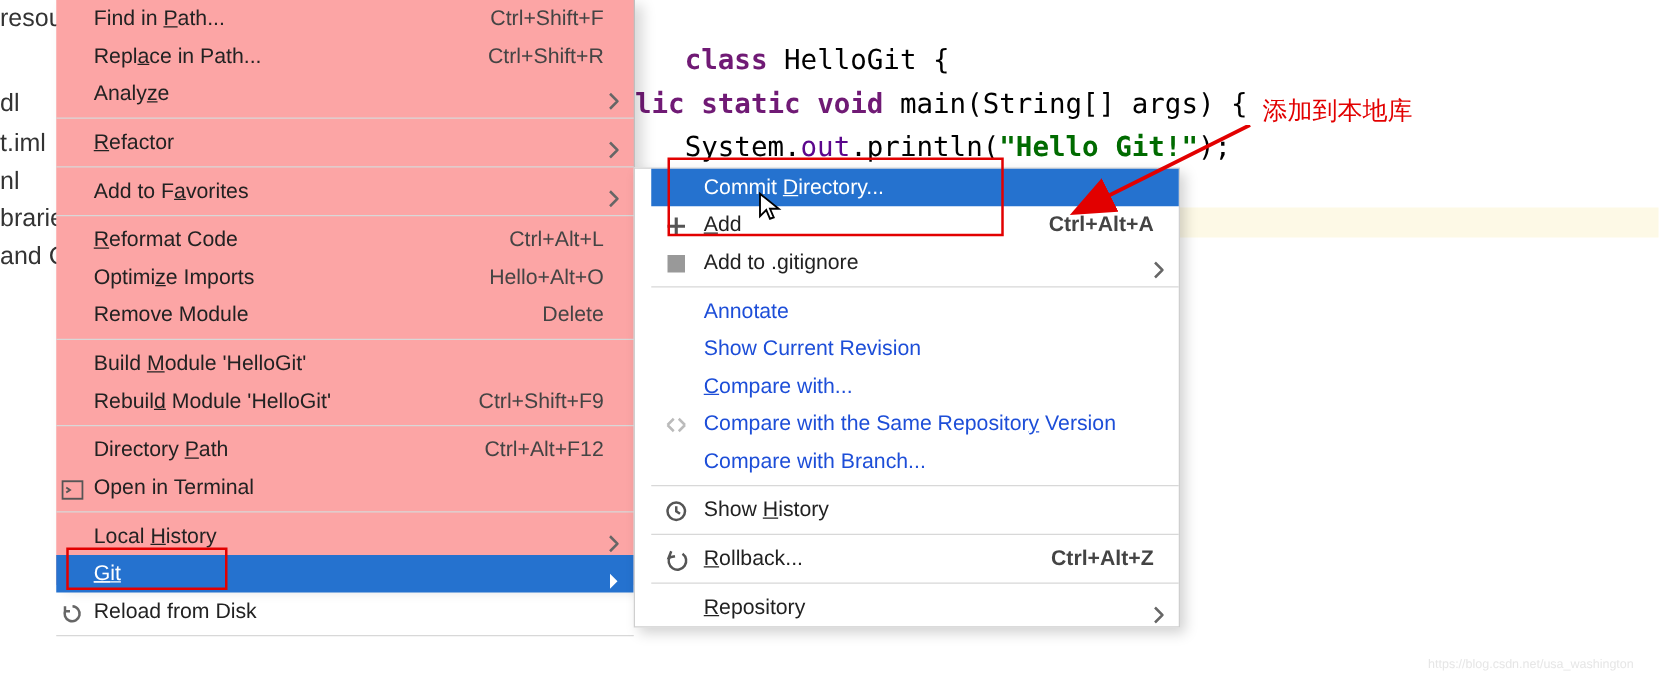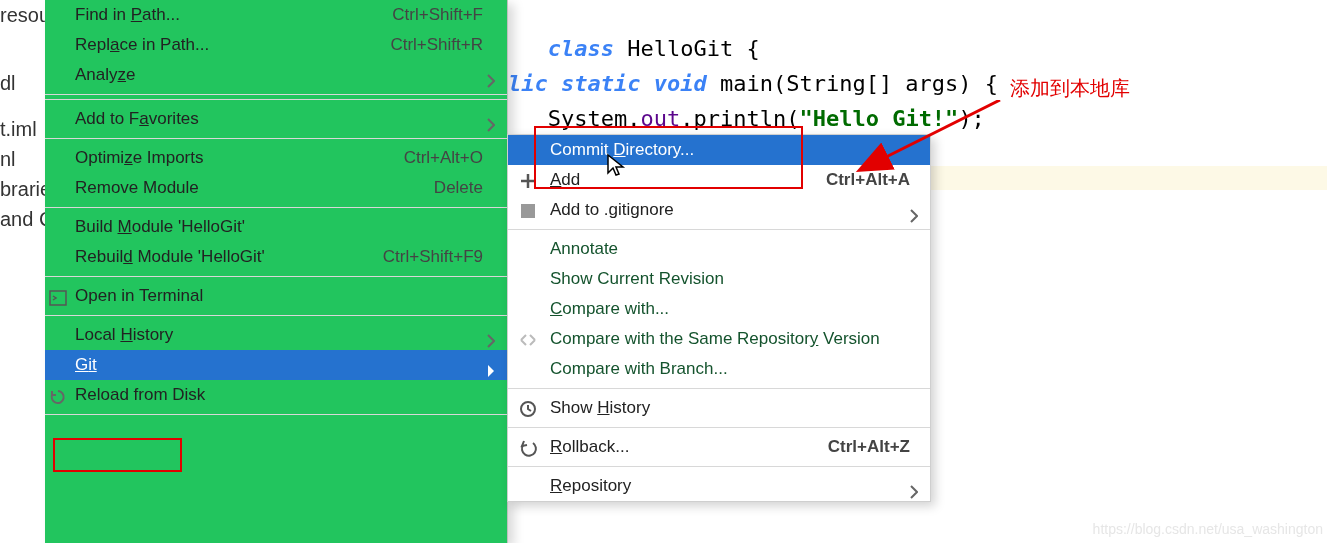--- a/index.html
+++ b/index.html
@@ -26,22 +26,22 @@
     font-size: 20px;
     white-space: nowrap;
   }
   .sidebar .row { height: 30px; line-height: 30px; padding-left: 0; }
   
   .menu {
     position: absolute;
     left: 45px;
     top: 0;
     width: 462px;
-    height: 543px;
-    background: #22c55e;
+    height: 468px;
+    background: #fca5a5;
     border-right: 1px solid #bfbfbf;
     box-shadow: 6px 4px 10px rgba(0,0,0,.15);
   }
   .sep {
     height: 1px;
     margin: 4px 0;
     background: #d8d8d8;
   }
   .mitem {
     position: relative;
@@ -76,30 +76,31 @@
   .und { text-decoration: underline; }
   
   .submenu {
     position: absolute;
     left: 507px;
     top: 134px;
     width: 422px;
     background: #fff;
     border: 1px solid #cfcfcf;
     box-shadow: 4px 4px 10px rgba(0,0,0,.18);
+    padding-left: 13px;
   }
   .smitem {
     position: relative;
     height: 30px;
     line-height: 30px;
     padding-left: 42px;
     color: #222;
     white-space: nowrap;
   }
-  .smitem.dis { color: #14532d; }
+  .smitem.dis { color: #1d4ed8; }
   .smitem.hl { background: #2572cf; color: #fff; }
   .smitem .icon {
     position: absolute;
     left: 10px; top: 6px;
     width: 20px; height: 20px;
   }
   .smitem .short {
     position: absolute;
     right: 20px;
     color: #444;
@@ -155,54 +156,54 @@
   .code {
     position: absolute;
     left: 508px;
     top: -4px;
     font-family: "Consolas","Monaco",monospace;
     font-size: 22px;
     line-height: 35px;
     color: #000;
     white-space: pre;
   }
-  .kw { color: #3b82f6; font-weight: bold; font-style: italic; }
+  .kw { color: #701a75; font-weight: bold; }
   .field { color: #5b068c; }
   .str { color: #006b00; font-weight: bold; }
   .all-yellow-strip {
     position:absolute;
     left:930px; top:166px;
     width:397px; height:24px;
     background:#fdf9e6;
   }
   
   .watermark {
     position: absolute;
-    right: 4px;
+    right: 20px;
     bottom: 6px;
-    font-size: 14px;
+    font-size: 10px;
     color: #e6e6e6;
   }
 </style>
 </head>
 <body>
 
 <div class="whole">
 
   <div class="code">
 <span class="kw">   class</span><span> HelloGit {</span>
 <span class="kw">lic </span><span class="kw">static void </span><span>main(String[] args) {</span>
 <span>   System.</span><span class="field">out</span><span>.println(</span><span class="str">"Hello Git!"</span><span>);</span>
   </div>
   <div class="all-yellow-strip"></div>
 
   <div class="sidebar">
     <div class="row">resou</div>
     <div class="row" style="margin-top:38px">dl</div>
-    <div class="row" style="margin-top:16px">t.iml</div>
+    <div class="row" style="margin-top:2px">t.iml</div>
     <div class="row">nl</div>
     <div class="row">brarie</div>
     <div class="row">and C</div>
   </div>
 
   <div class="menu">
     <div class="mitem">
       <span>Find in <span class="und">P</span>ath...</span>
       <span class="short">Ctrl+Shift+F</span>
     </div>
@@ -210,45 +211,59 @@
       <span>Repl<span class="und">a</span>ce in Path...</span>
       <span class="short">Ctrl+Shift+R</span>
     </div>
     <div class="mitem">
       <span>Analy<span class="und">z</span>e</span>
       <span class="chev"><svg viewBox="0 0 8 14">
             <path d="M1 1 L7 7 L1 13" fill="none" stroke="#666" stroke-width="2"></path>
           </svg></span>
     </div>
     <div class="sep"></div>
+    <div class="mitem">
+      <span><span class="und">R</span>efactor</span>
+      <span class="chev"><svg viewBox="0 0 8 14">
+            <path d="M1 1 L7 7 L1 13" fill="none" stroke="#666" stroke-width="2"></path>
+          </svg></span>
+    </div>
     <div class="sep"></div>
     <div class="mitem">
       <span>Add to F<span class="und">a</span>vorites</span>
       <span class="chev"><svg viewBox="0 0 8 14">
             <path d="M1 1 L7 7 L1 13" fill="none" stroke="#666" stroke-width="2"></path>
           </svg></span>
     </div>
     <div class="sep"></div>
     <div class="mitem">
+      <span><span class="und">R</span>eformat Code</span>
+      <span class="short">Ctrl+Alt+L</span>
+    </div>
+    <div class="mitem">
       <span>Optimi<span class="und">z</span>e Imports</span>
-      <span class="short">Ctrl+Alt+O</span>
+      <span class="short">Hello+Alt+O</span>
     </div>
     <div class="mitem">
       <span>Remove Module</span>
       <span class="short">Delete</span>
     </div>
     <div class="sep"></div>
     <div class="mitem">
       <span>Build <span class="und">M</span>odule 'HelloGit'</span>
     </div>
     <div class="mitem">
       <span>Rebuil<span class="und">d</span> Module 'HelloGit'</span>
       <span class="short">Ctrl+Shift+F9</span>
     </div>
     <div class="sep"></div>
+    <div class="mitem">
+      <span>Directory <span class="und">P</span>ath</span>
+      <span class="short">Ctrl+Alt+F12</span>
+    </div>
     <div class="mitem">
       <span class="icon"><svg viewBox="0 0 18 18">
             <rect x="1" y="2" width="16" height="14" fill="none" stroke="#555" stroke-width="1.5"></rect>
             <path d="M4 7 L7 9 L4 11" fill="none" stroke="#555" stroke-width="1.5"></path>
           </svg></span>
       <span>Open in Terminal</span>
     </div>
     <div class="sep"></div>
     <div class="mitem">
       <span>Local <span class="und">H</span>istory</span>

